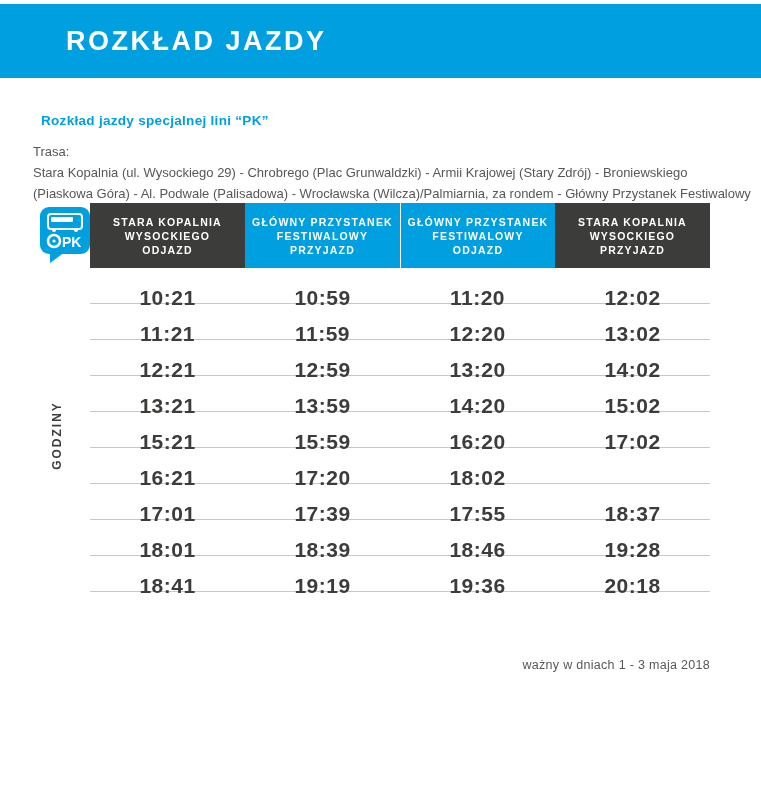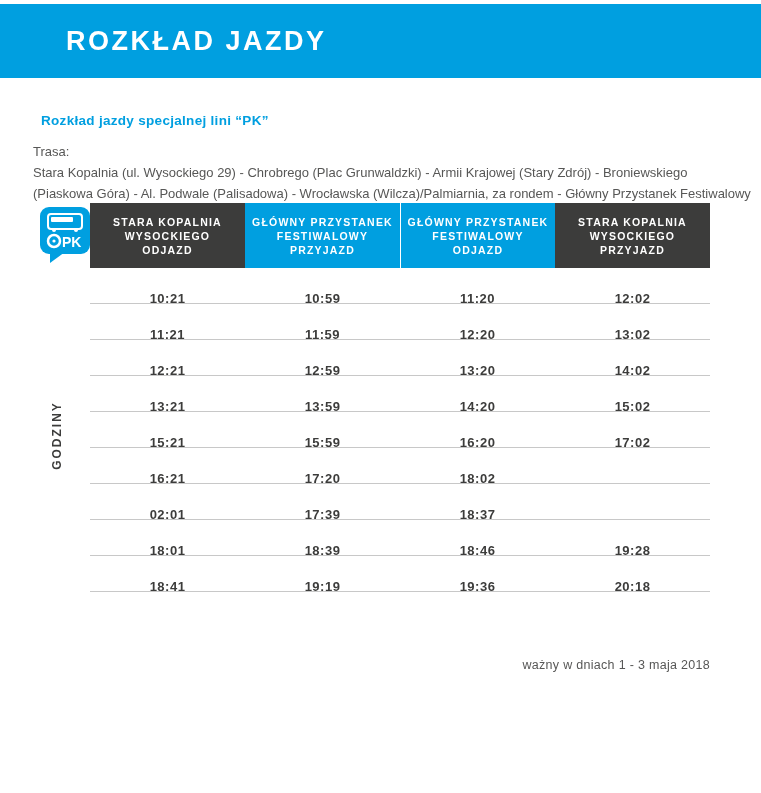--- a/index.html
+++ b/index.html
@@ -75,21 +75,21 @@
   .trow {
     display: flex;
     height: 35px;
     align-items: center;
     border-bottom: 1px solid var(--row-line, #C8C8C8);
   }
   .tcell {
     width: 155px;
     text-align: center;
     color: var(--header-dark, #3C3C3B);
-    font-size: 13px;
+    font-size: 21px;
     font-weight: bold;
     letter-spacing: 0.5px;
     margin-top: 25px;
   }
   .validity {
     position: absolute; top: 658px; right: 51px;
     margin: 0;
     color: var(--text-gray, #575756);
     font-size: 12.5px;
     letter-spacing: 0.3px;
@@ -173,22 +173,23 @@
           <div class="tcell">15:59</div>
           <div class="tcell">16:20</div>
           <div class="tcell">17:02</div>
         </div>
         <div class="trow">
           <div class="tcell">16:21</div>
           <div class="tcell">17:20</div>
           <div class="tcell">18:02</div>
         </div>
         <div class="trow">
-          <div class="tcell">02:01</div>
+          <div class="tcell">17:01</div>
           <div class="tcell">17:39</div>
+          <div class="tcell">17:55</div>
           <div class="tcell">18:37</div>
         </div>
         <div class="trow">
           <div class="tcell">18:01</div>
           <div class="tcell">18:39</div>
           <div class="tcell">18:46</div>
           <div class="tcell">19:28</div>
         </div>
         <div class="trow">
           <div class="tcell">18:41</div>

